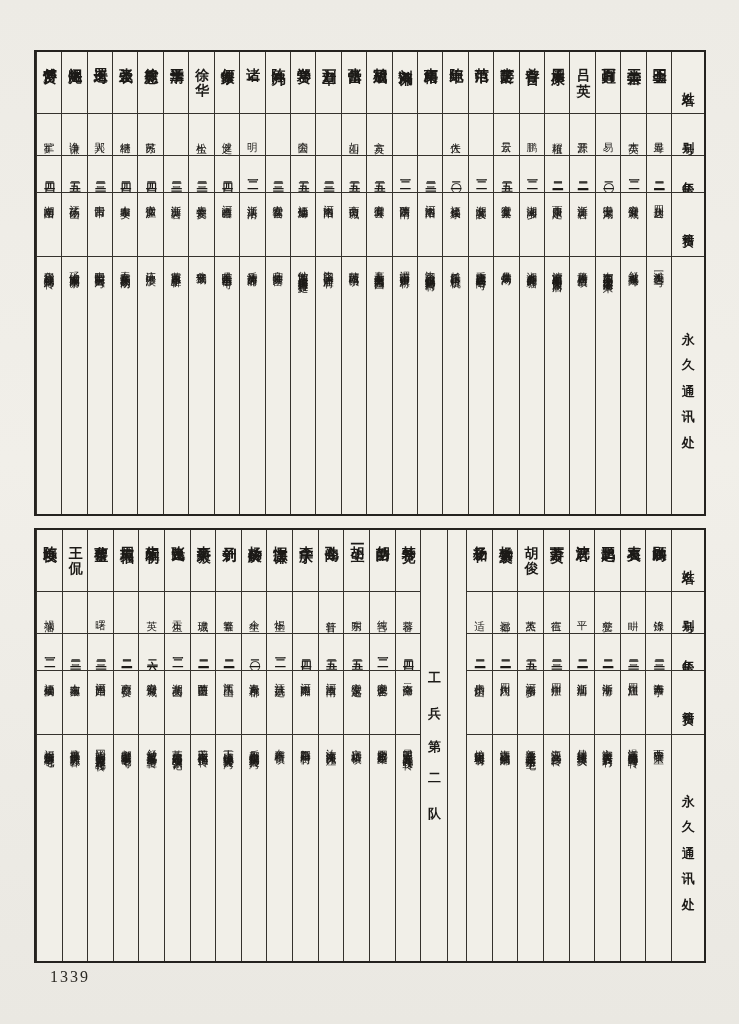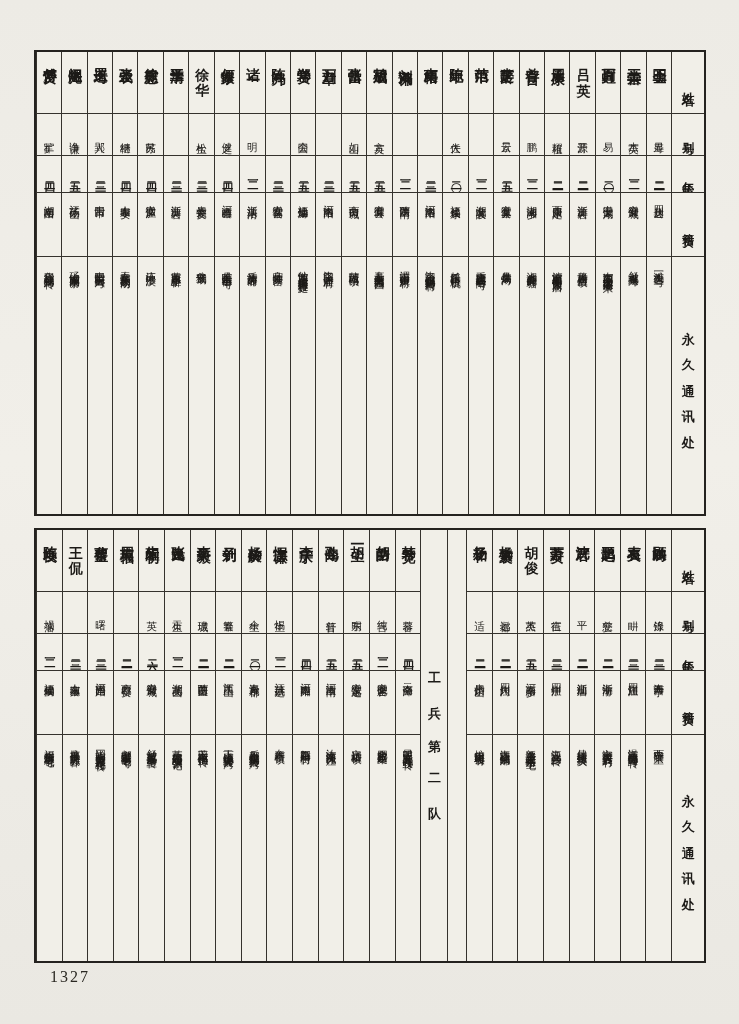--- a/index.html
+++ b/index.html
@@ -931,13 +931,13 @@
       </div>
       <div class="cell c-native">
         <span class="vtext">福建闽侯</span>
       </div>
       <div class="cell c-addr">
         <span class="vtext">福州东街竹林境七号</span>
       </div>
     </div>
   </div>
 
-<div class="page-number">1327</div>
+<div class="page-number">1339</div>
 
 </body></html>

